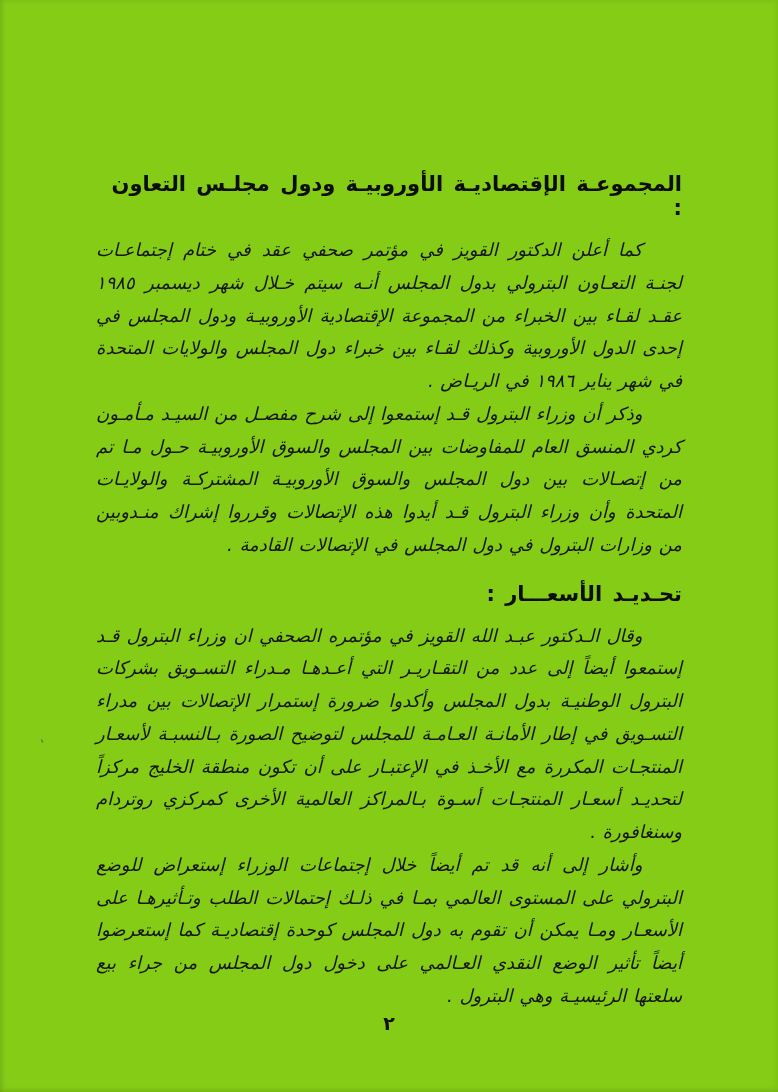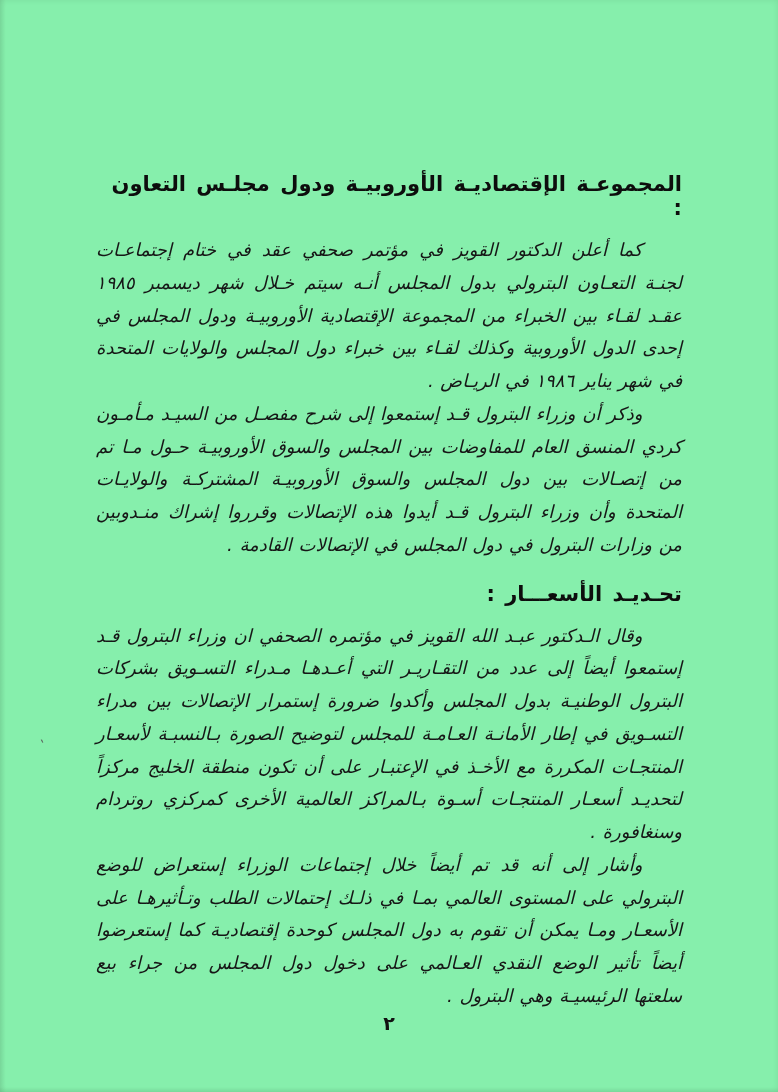--- a/index.html
+++ b/index.html
@@ -5,21 +5,21 @@
   html, body {
     margin: 0;
     padding: 0;
     background: #e8e8e6;
   }
   .page {
     position: relative;
     width: 778px;
     height: 1092px;
     margin: 0 auto;
-    background: #86efac;
+    background: #84cc16;
     box-shadow: inset 0 0 6px rgba(0,0,0,0.08);
     overflow: hidden;
     font-family: "DejaVu Sans", sans-serif;
     color: #111111;
     direction: rtl;
   }
   .content {
     position: absolute;
     top: 172px;
     right: 96px;

